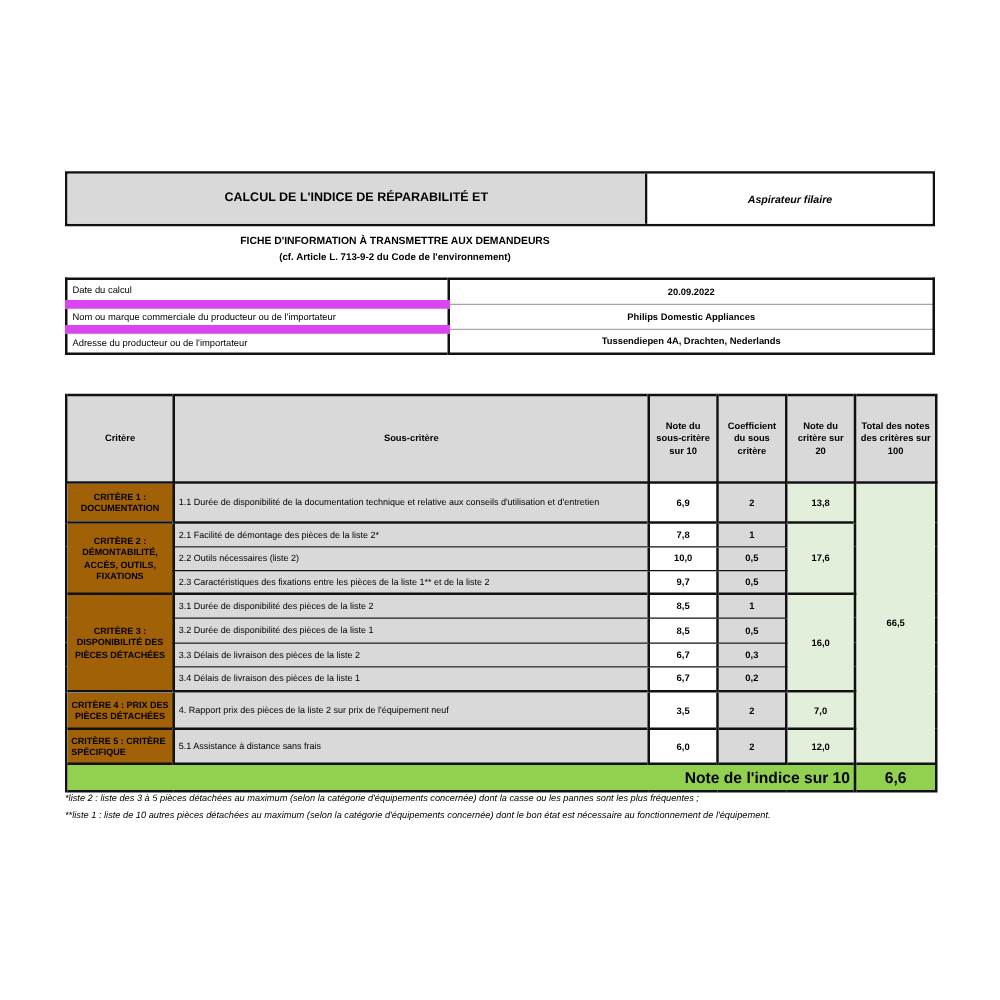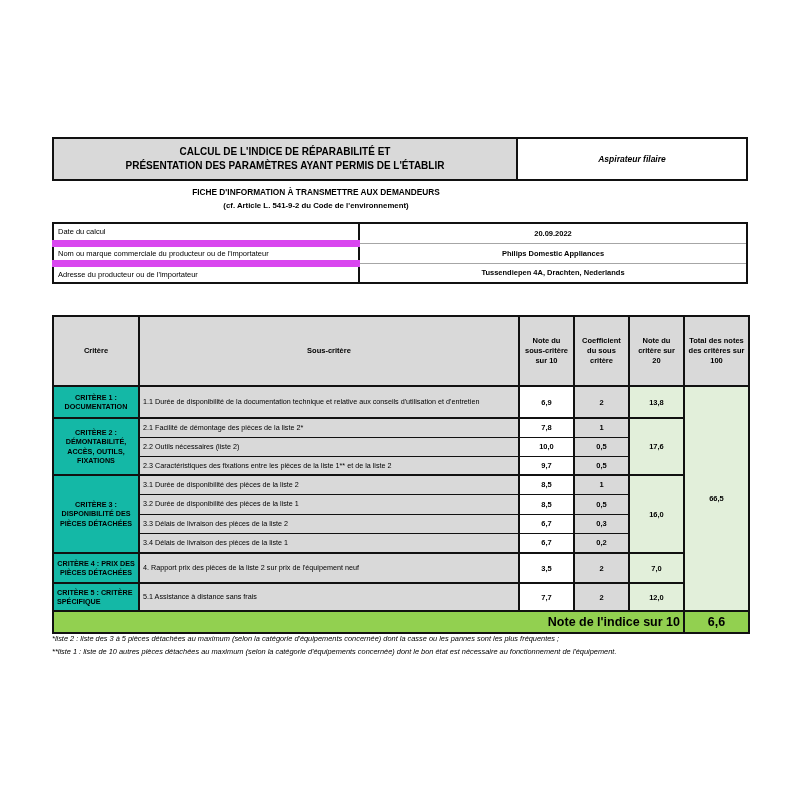--- a/index.html
+++ b/index.html
@@ -48,21 +48,21 @@
   table.main th, table.main td {
     border:1px solid #111; border-left-width:2px; border-right-width:2px;
     vertical-align:middle; padding:1px 3px; overflow:hidden;
   }
   table.main thead tr { height:70px; }
   table.main th {
     background:#d9d9d9; font-size:7.5px; font-weight:bold; text-align:center;
     border-bottom-width:2px; line-height:10px;
   }
   tr.gt > td { border-top-width:2px; }
-  td.crit { background:#14b8a6; font-weight:bold; font-size:7.2px; text-align:center; line-height:9.5px; padding:1px 2px;margin-top:22px; }
+  td.crit { background:#a16207; font-weight:bold; font-size:7.2px; text-align:center; line-height:9.5px; padding:1px 2px;margin-top:22px; }
   td.crit.left { text-align:left; }
   td.sub  { background:#d9d9d9; font-size:7.2px; text-align:left; line-height:9.5px; }
   td.n10  { background:#ffffff; font-weight:bold; font-size:7.5px; text-align:center; }
   td.coef { background:#d9d9d9; font-weight:bold; font-size:7.5px; text-align:center; }
   td.n20  { background:#e2efda; font-weight:bold; font-size:7.5px; text-align:center; }
   td.total{ background:#e2efda; font-weight:bold; font-size:7.5px; text-align:center; }
   .h32 { height:32px; } .h19 { height:19px; } .h20 { height:20px; }
   .h30 { height:30px; } .h24 { height:28px; } .h22 { height:22px; }
   tr.final td { background:#92d050; border-top-width:2px; }
   td.final-label { text-align:right; font-size:12.5px; font-weight:bold; padding-right:8px; }
@@ -72,28 +72,27 @@
   .footnotes { position:absolute; left:52px; top:632px; width:700px; font-size:7.4px; font-style:italic; line-height:13px; }
 </style>
 </head>
 <body>
 
 <div class="page">
 
   <div class="header-box">
     <div class="header-title">
       <div>CALCUL DE L'INDICE DE RÉPARABILITÉ ET</div>
-      <div>PRÉSENTATION DES PARAMÈTRES AYANT PERMIS DE L'ÉTABLIR</div>
     </div>
     <div class="header-category">Aspirateur filaire</div>
   </div>
 
   <div class="subtitle">
     <div class="l1">FICHE D'INFORMATION À TRANSMETTRE AUX DEMANDEURS</div>
-    <div class="l2">(cf. Article L. 541-9-2 du Code de l'environnement)</div>
+    <div class="l2">(cf. Article L. 713-9-2 du Code de l'environnement)</div>
   </div>
 
   <table class="info">
     <tbody>
       <tr>
         <td class="ilabel">Date du calcul</td>
         <td class="ivalue">20.09.2022</td>
       </tr>
       <tr>
         <td class="ilabel">Nom ou marque commerciale du producteur ou de l'importateur</td>
@@ -176,21 +175,21 @@
       <tr class="gt h30">
         <td class="crit">CRITÈRE 4 : PRIX DES PIÈCES DÉTACHÉES</td>
         <td class="sub">4. Rapport prix des pièces de la liste 2 sur prix de l'équipement neuf</td>
         <td class="n10">3,5</td>
         <td class="coef">2</td>
         <td class="n20">7,0</td>
       </tr>
       <tr class="gt h24">
         <td class="crit left">CRITÈRE 5 : CRITÈRE SPÉCIFIQUE</td>
         <td class="sub">5.1 Assistance à distance sans frais</td>
-        <td class="n10">7,7</td>
+        <td class="n10">6,0</td>
         <td class="coef">2</td>
         <td class="n20">12,0</td>
       </tr>
       <tr class="final h22">
         <td class="final-label" colspan="5">Note de l'indice sur 10</td>
         <td class="final-value">6,6</td>
       </tr>
     </tbody>
   </table>
 

